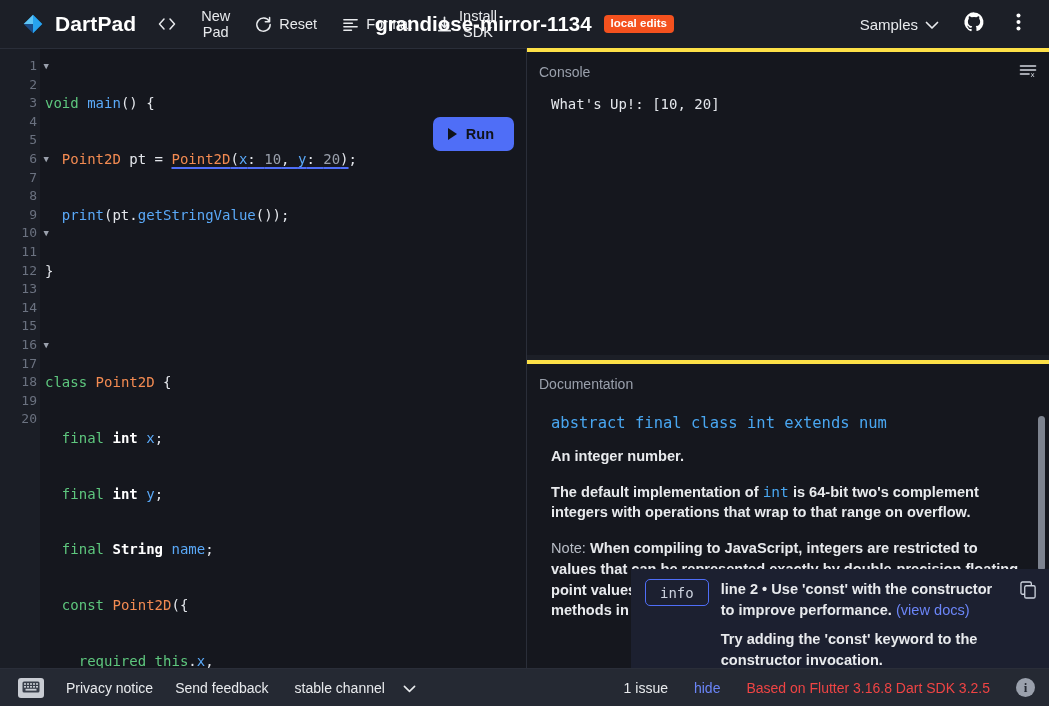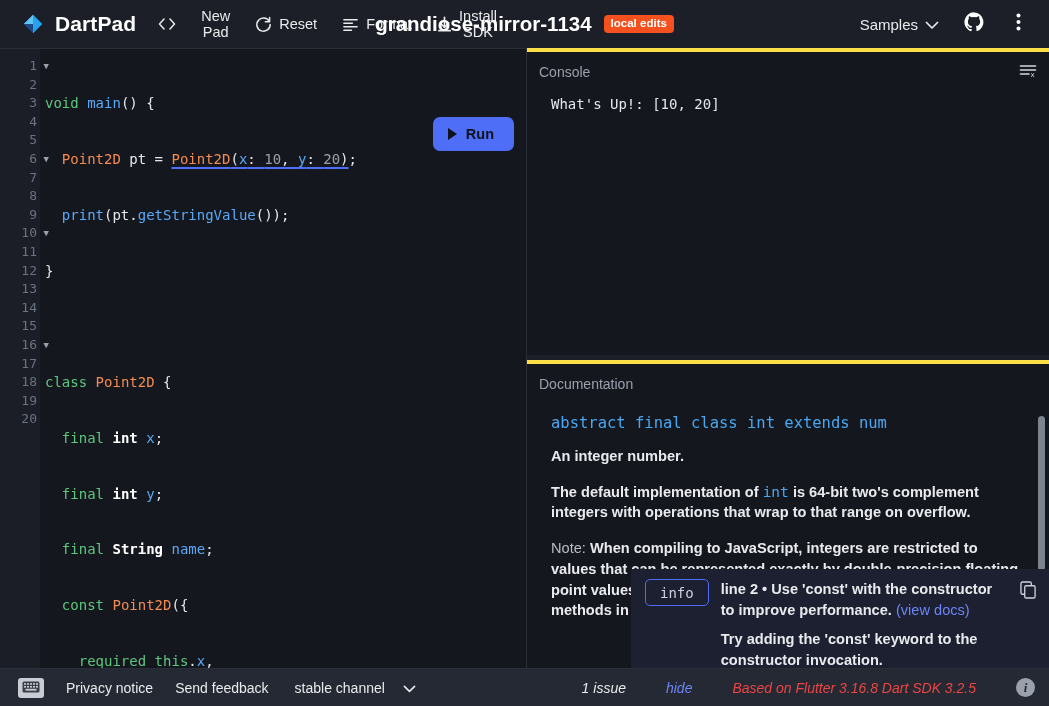--- a/index.html
+++ b/index.html
@@ -144,21 +144,21 @@
     border-top: 1px solid #2a2e39;
     justify-content: space-between;
   }
   .kbd-btn {
     width: 26px; height: 20px; background: #c9ccd3; border-radius: 3px;
     display: flex; align-items: center; justify-content: center; cursor: pointer;
   }
   .ft-link { color: #e8eaed; font-size: 14px; margin-left: 22px; cursor: pointer; }
   .channel { display: flex; align-items: center; gap: 18px; margin-left: 26px; color: #e8eaed;
              font-size: 14px; cursor: pointer; }
-  .ft-right { margin-left: auto; display: flex; align-items: center; gap: 40px; font-style: italic; }
+  .ft-right { margin-left: auto; display: flex; align-items: center; gap: 26px; }
   .issues-count { color: #e8eaed; font-size: 14px; cursor: pointer; }
   .hide-link { color: #6b85f8; font-size: 14px; cursor: pointer; }
   .version { color: #ef4444; font-size: 14px; }
   .info-circle {
     width: 19px; height: 19px; border-radius: 50%; background: #9aa0ac; color: #252933;
     font-size: 13px; font-weight: 700; display: flex; align-items: center;
     justify-content: center; cursor: pointer; font-family: "Liberation Serif", serif;
   }
 </style>
 </head>

